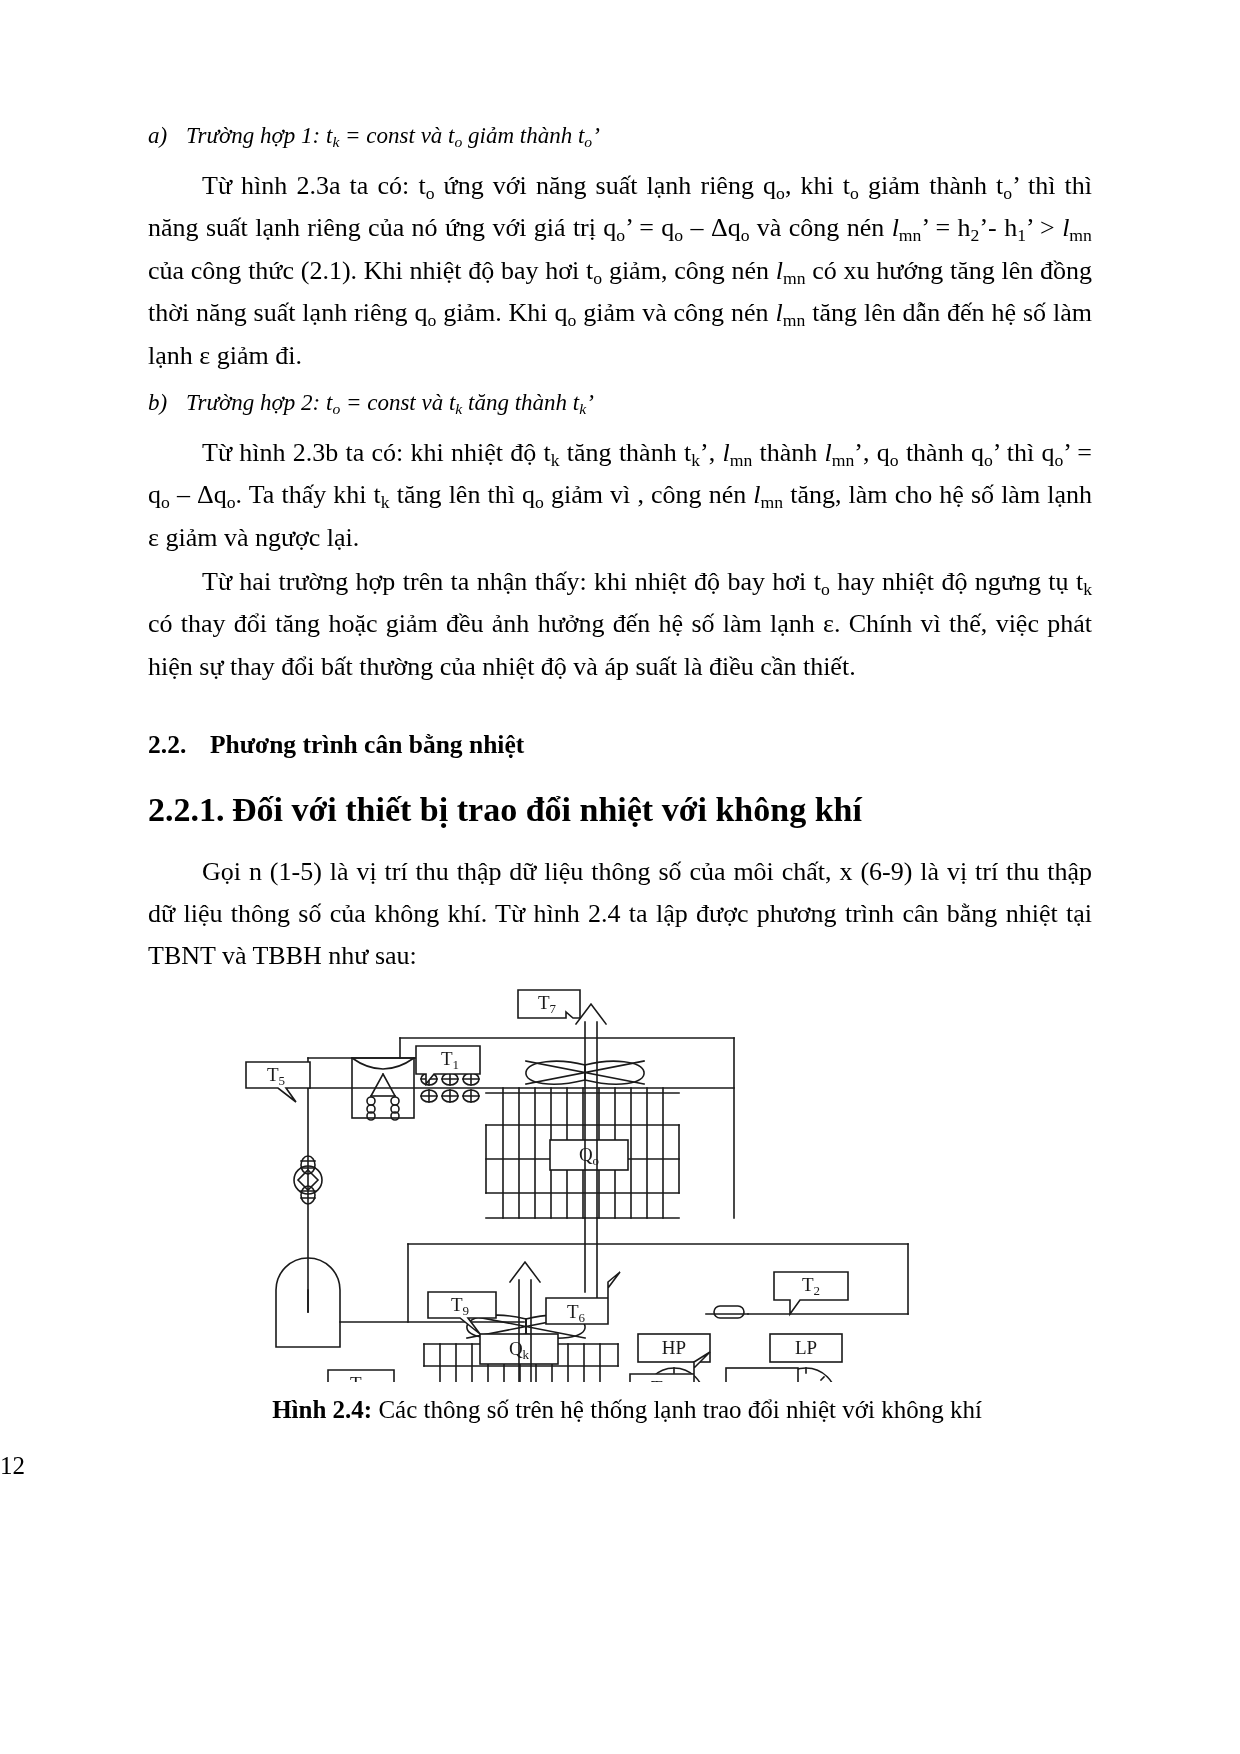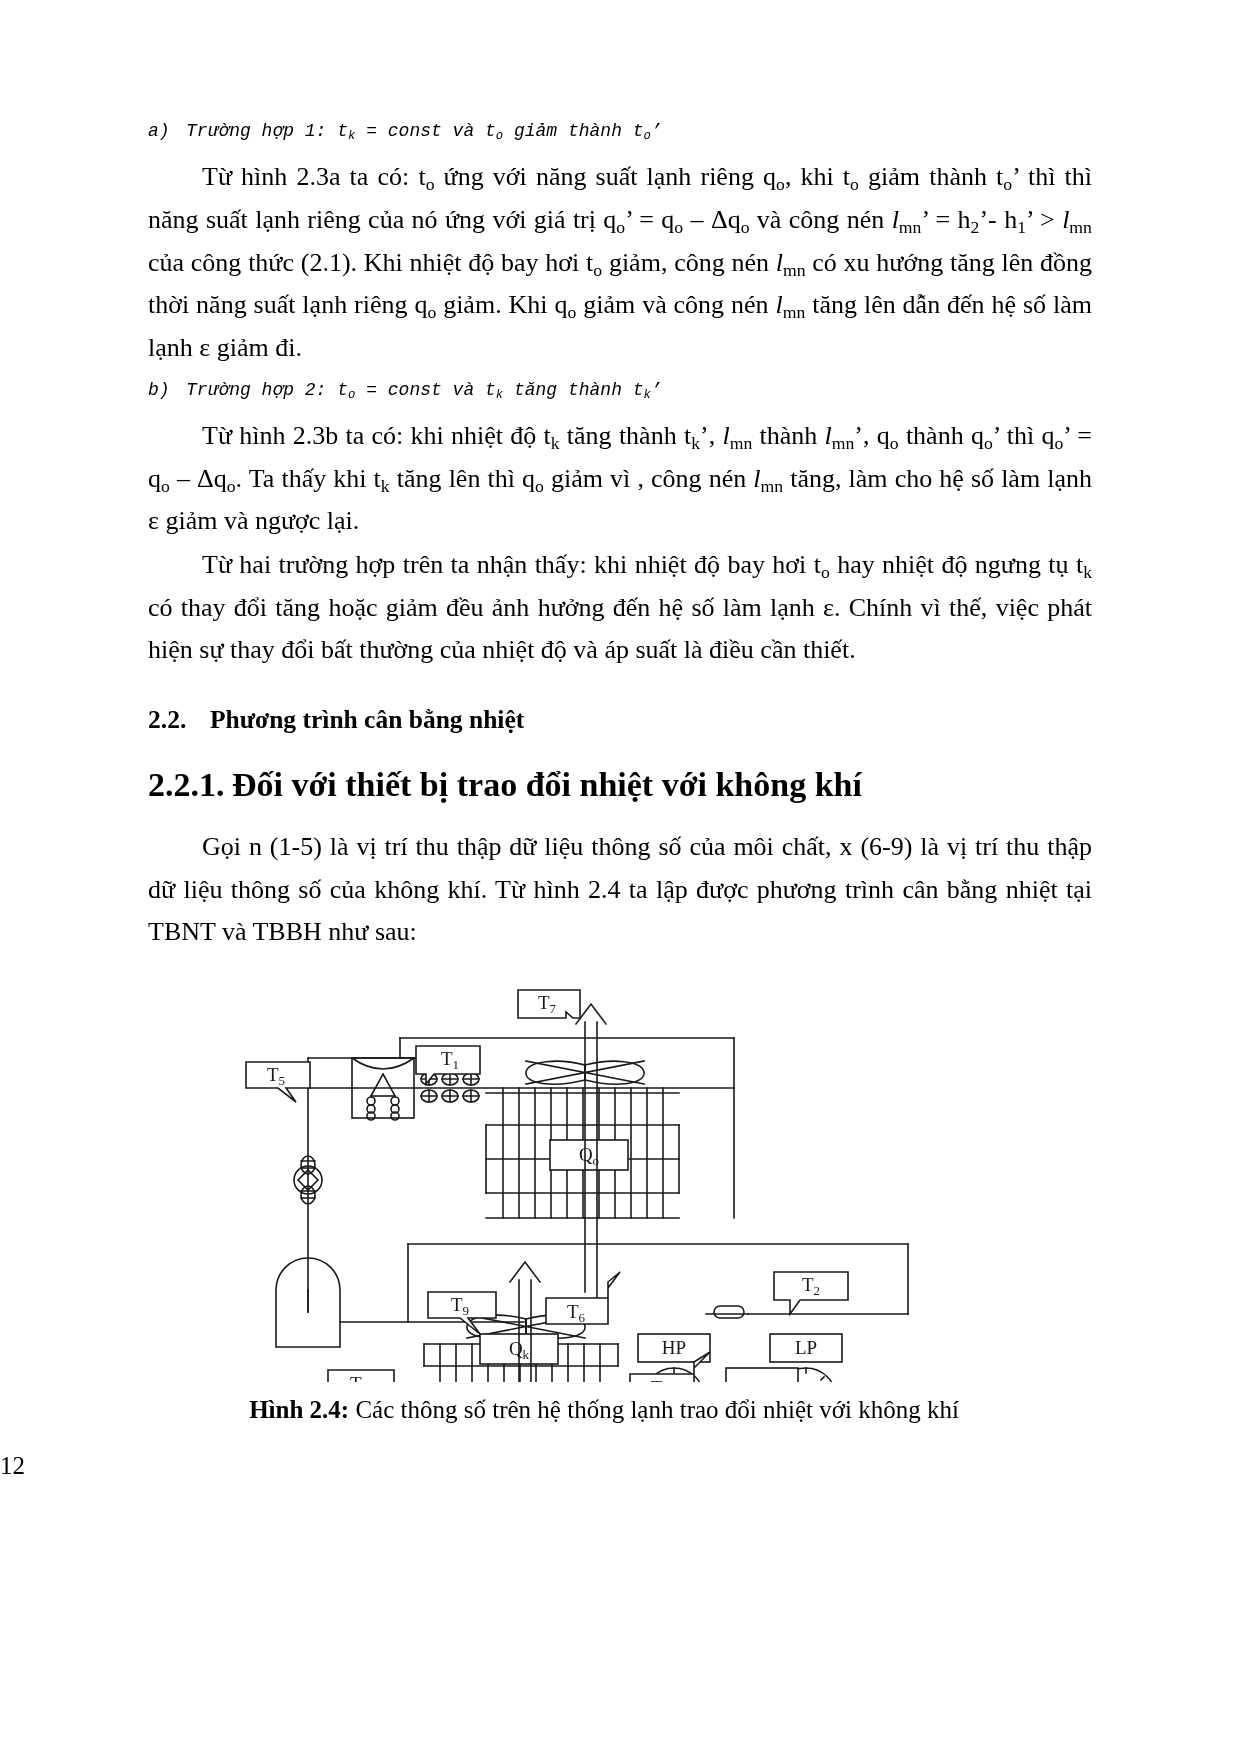--- a/index.html
+++ b/index.html
@@ -19,42 +19,41 @@
   .content {
     position: absolute;
     left: 148px;
     top: 118px;
     width: 944px;
   }
 
   
   .lettered-head {
     font-style: italic;
-    font-size: 18px;
+    font-size: 23px;
     line-height: 1.55;
     margin: 0 0 10px 0;
     padding-left: 38px;
     text-indent: -38px;
     white-space: nowrap;
-    font-family: Liberation Mono, monospace;
   }
   .lettered-head .lbl { display: inline-block; width: 38px; text-indent: 0; }
 
   p.body {
     font-size: 26px;
     line-height: 1.62;
     margin: 0 0 2px 0;
     text-align: justify;
     text-indent: 54px;
   }
 
   h3.sec {
     font-size: 25.5px;
     font-weight: bold;
-    margin: 30px 0 0 0;
+    margin: 38px 0 0 0;
     line-height: 1.5;
     white-space: nowrap;
   }
   h3.sec .num { display: inline-block; min-width: 62px; }
   h4.subsec {
     font-size: 34px;
     font-weight: bold;
     margin: 20px 0 0 0;
     line-height: 1.5;
     white-space: nowrap;
@@ -69,21 +68,21 @@
     position: absolute;
     left: 228px;
     top: 962px;
     width: 730px;
     height: 420px;
   }
   .figure-wrap svg { display: block; }
 
   .caption {
     position: absolute;
-    left: 132px;
+    left: 155px;
     top: 1392px;
     width: 944px;
     text-align: center;
     font-size: 25px;
     line-height: 1.4;
   }
   .caption b { font-weight: bold; }
 
   .page-number {
     position: absolute;

